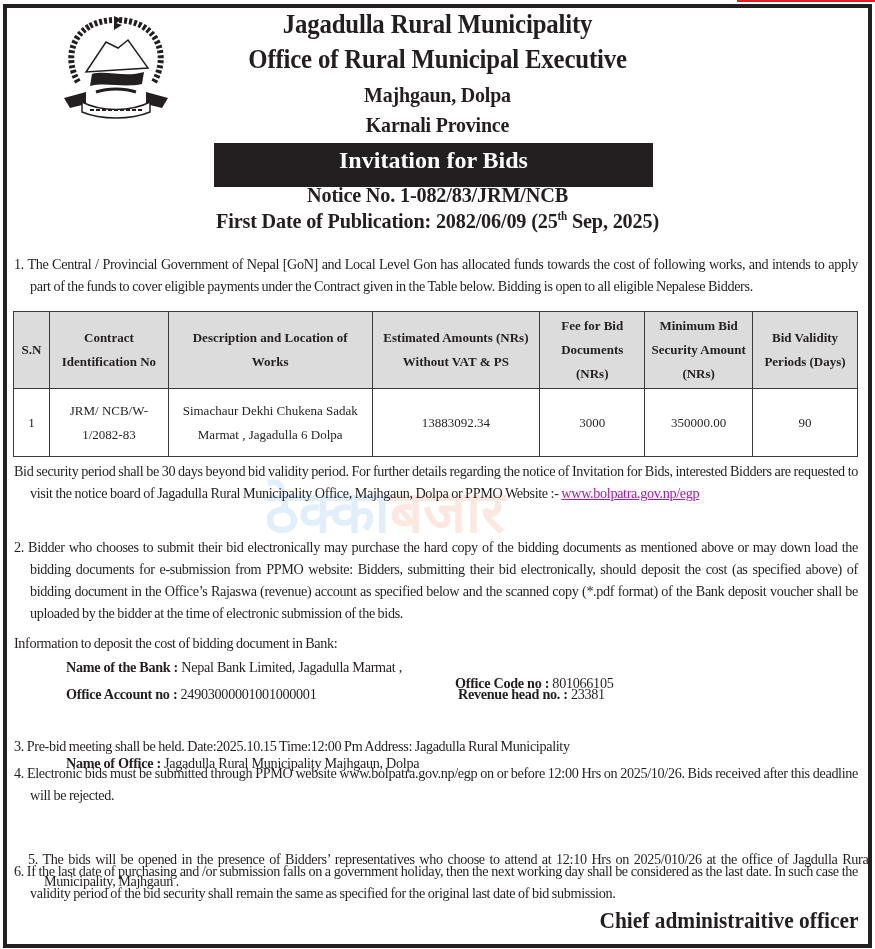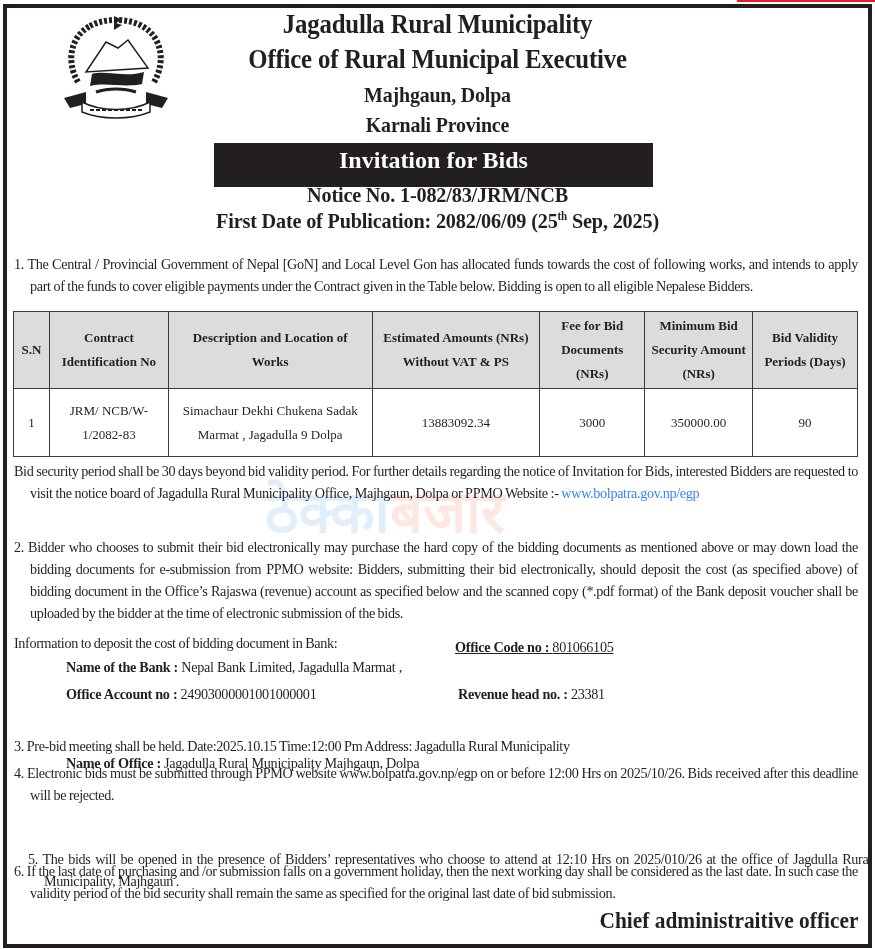--- a/index.html
+++ b/index.html
@@ -32,27 +32,27 @@
   }
   .p1 { left: 14px; top: 238px; width: 844px; text-indent: -16px; padding-left: 16px; box-sizing: border-box; margin-top: 15px; }
   table.bids {
     position: absolute; left: 13px; top: 311px; width: 845px; border-collapse: collapse;
     font-size: 13px;
   }
   table.bids th, table.bids td { border: 1.5px solid #3a3a3a; text-align: center; padding: 0 4px; }
   table.bids th { background: #dcdcdd; font-weight: bold; height: 76px; line-height: 24px; }
   table.bids td { height: 67px; line-height: 24px; }
   .after-table { left: 14px; top: 460px; width: 844px; padding-left: 16px; text-indent: -16px; box-sizing: border-box; }
-  .link { color: #3b82f6; }
+  .link { text-decoration: underline; color: #a21caf; }
   .p2 { left: 14px; top: 536px; width: 844px; padding-left: 16px; text-indent: -16px; box-sizing: border-box; }
   .info-head { left: 14px; top: 632px; width: 844px; }
   .bank-row { position: absolute; font-size: 14.2px; line-height: 22px; letter-spacing: -0.3px; }
   .bank-row b { font-weight: bold; }
   .r1a { left: 66px; top: 656px; }
-  .r1b { left: 455px; top: 636px; text-decoration: underline; }
+  .r1b { left: 455px; top: 672px; }
   .r2a { left: 66px; top: 683px; }
   .r2b { left: 458px; top: 683px; }
   .r3a { left: 66px; top: 752px; }
   .p3 { left: 14px; top: 735px; width: 844px; }
   .p4 { left: 14px; top: 762px; width: 844px; padding-left: 16px; text-indent: -16px; box-sizing: border-box; }
   .p5 { left: 28px; top: 811px; width: 844px; padding-left: 16px; text-indent: -16px; box-sizing: border-box; margin-top: 37px; }
   .p6 { left: 14px; top: 860px; width: 844px; padding-left: 16px; text-indent: -16px; box-sizing: border-box; }
   .signature {
     position: absolute; right: 17px; top: 908px; font-size: 23px; font-weight: bold;
     transform: scaleX(0.93); transform-origin: right center;
@@ -116,21 +116,21 @@
       <th>Estimated Amounts (NRs) Without VAT &amp; PS</th>
       <th>Fee for Bid Documents (NRs)</th>
       <th>Minimum Bid Security Amount (NRs)</th>
       <th>Bid Validity Periods (Days)</th>
     </tr>
   </thead>
   <tbody>
     <tr>
       <td>1</td>
       <td>JRM/ NCB/W-1/2082-83</td>
-      <td>Simachaur Dekhi Chukena Sadak Marmat , Jagadulla 9 Dolpa</td>
+      <td>Simachaur Dekhi Chukena Sadak Marmat , Jagadulla 6 Dolpa</td>
       <td>13883092.34</td>
       <td>3000</td>
       <td>350000.00</td>
       <td>90</td>
     </tr>
   </tbody>
 </table>
 
 <div class="para after-table"><span>Bid security period shall be 30 days beyond bid validity period. For further details regarding the notice of Invitation for Bids, interested Bidders are requested to visit the notice board of Jagadulla Rural Municipality Office, Majhgaun, Dolpa or  PPMO Website :- </span><a class="link">www.bolpatra.gov.np/egp</a></div>
 

